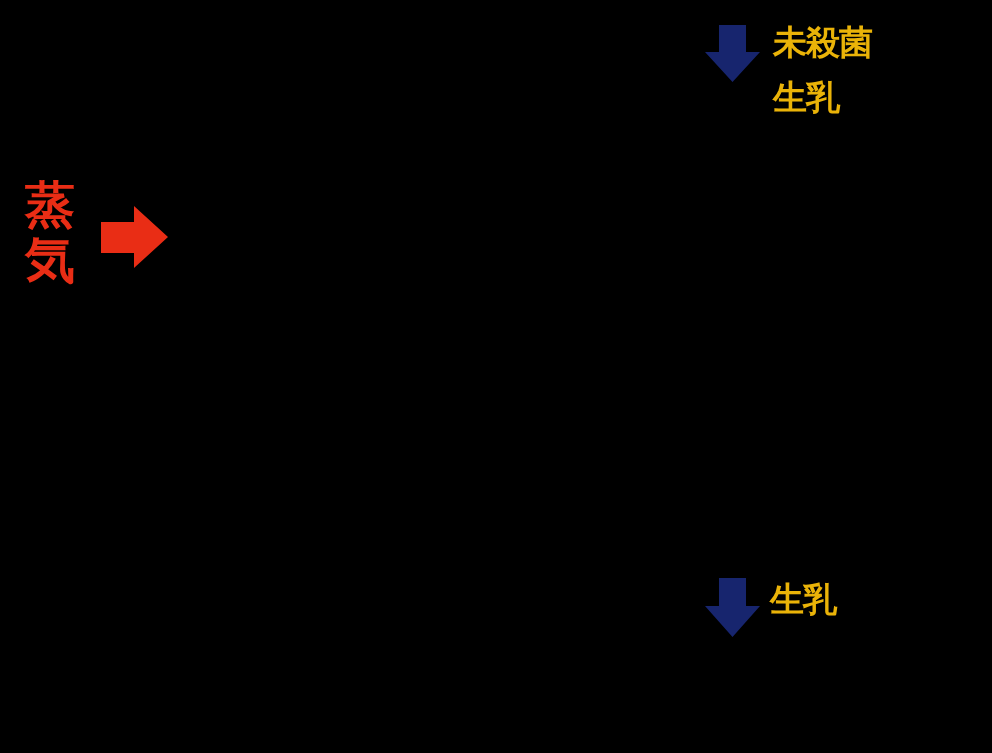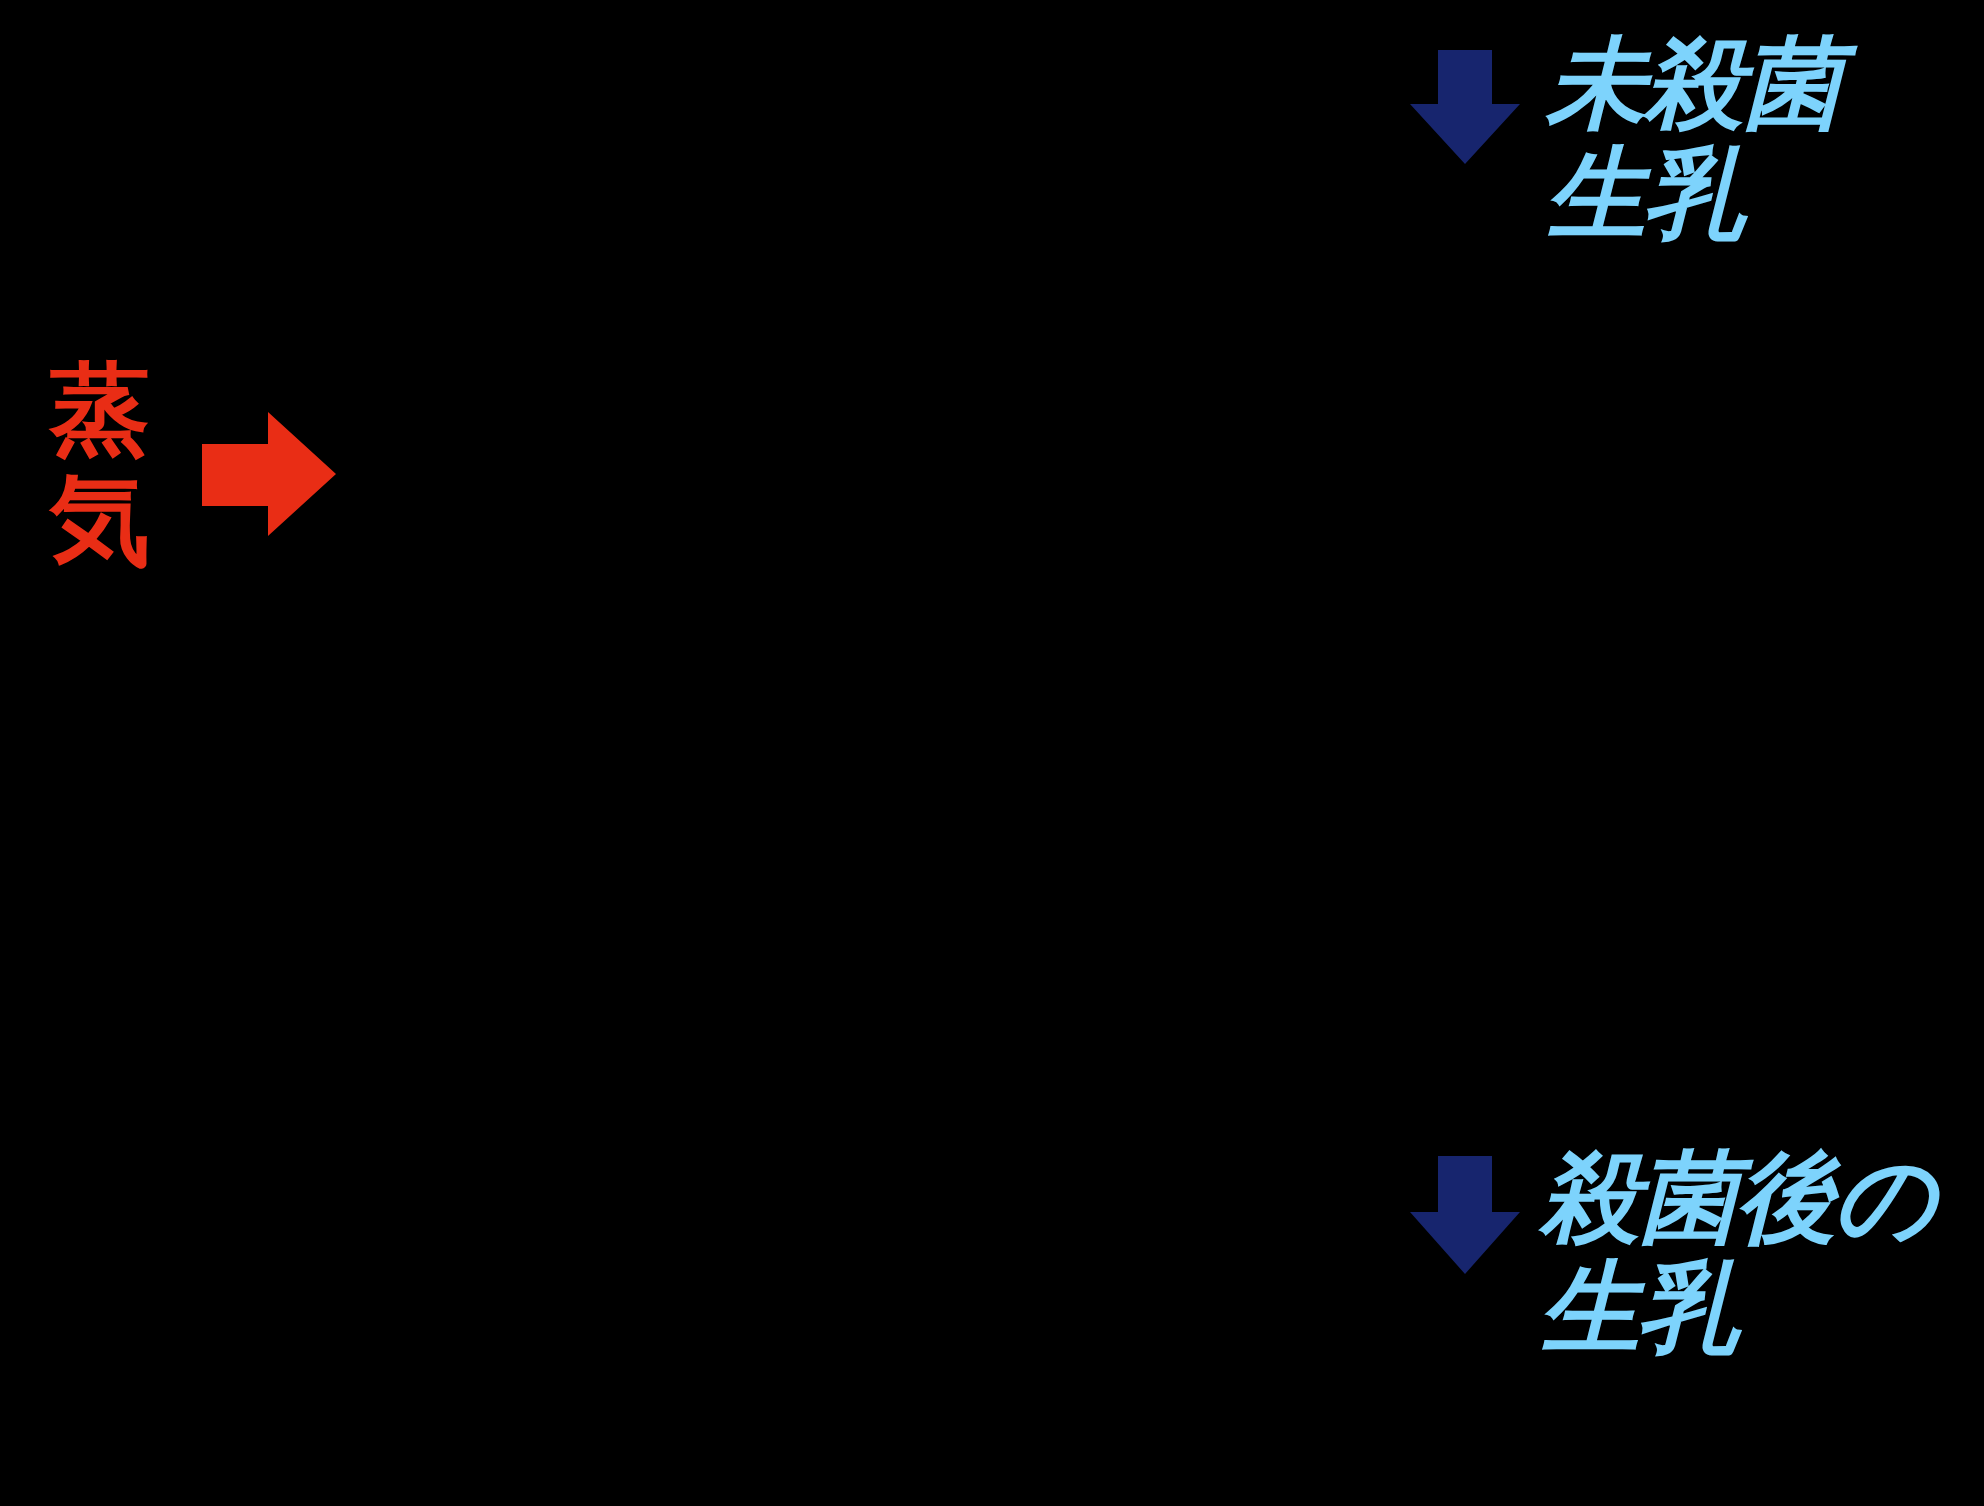--- a/index.html
+++ b/index.html
@@ -15,25 +15,24 @@
     overflow: hidden;
     font-family: "DejaVu Sans", sans-serif;
   }
   .label {
     position: absolute;
     font-weight: bold;
     white-space: nowrap;
   }
   .label .line { display: block; }
   .navy-text {
-    color: #7dd3fc;
-    font-size: 50px;
+    color: #eab308;
+    font-size: 34px;
     line-height: 55px;
     letter-spacing: -1px;
-    font-style: italic;
   }
   .red-text {
     color: #e92d15;
     font-size: 50px;
     line-height: 55px;
   }
   .arrow {
     position: absolute;
     display: block;
   }
@@ -76,18 +75,17 @@
   </svg>
   <div id="raw-label" class="label navy-text">
     <span class="line">未殺菌</span>
     <span class="line">生乳</span>
   </div>
 
   <svg id="past-arrow" class="arrow" width="55" height="59" viewBox="0 0 55 59">
     <polygon points="14,0 41,0 41,28 55,28 27.5,59 0,28 14,28" fill="#17256e"></polygon>
   </svg>
   <div id="past-label" class="label navy-text">
-    <span class="line">殺菌後の</span>
     <span class="line">生乳</span>
   </div>
 
 
 </div>
 
 </body></html>

